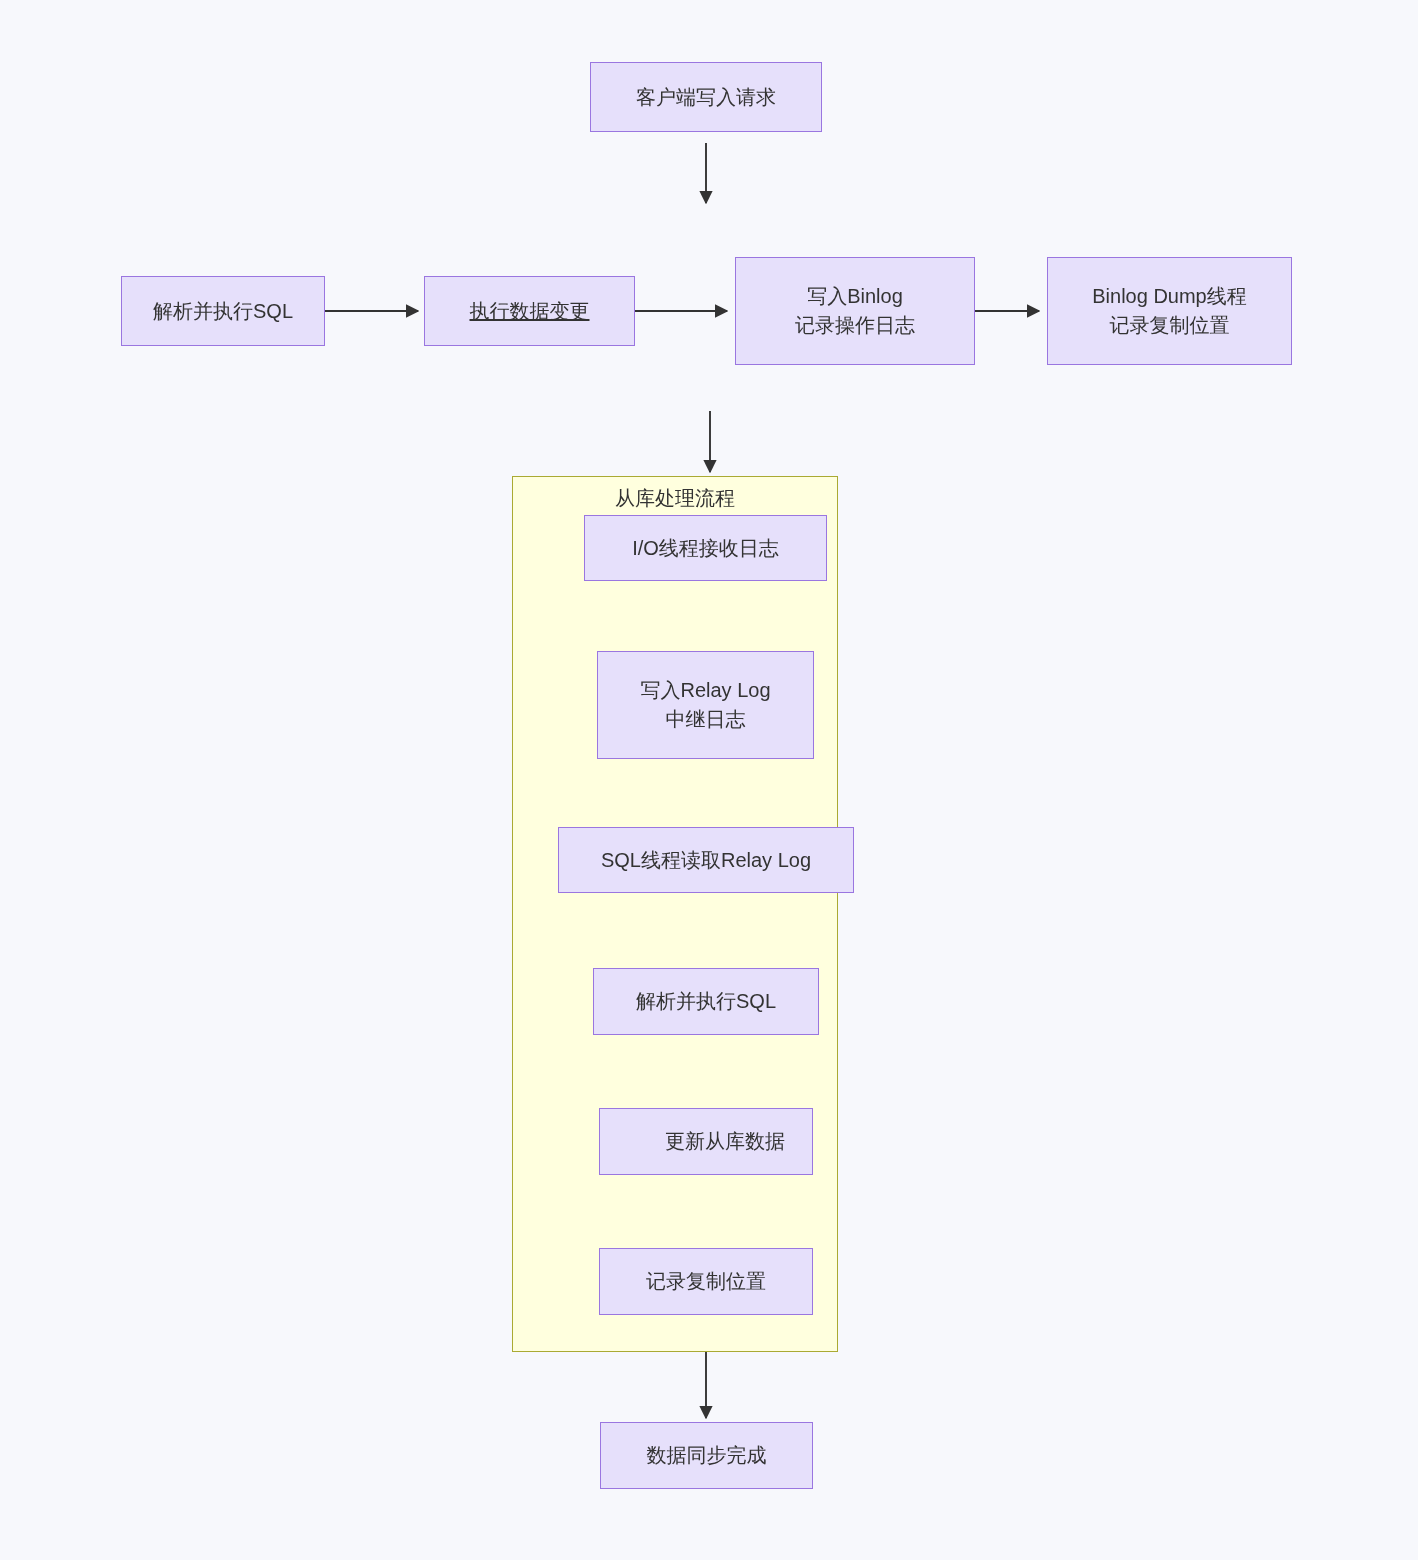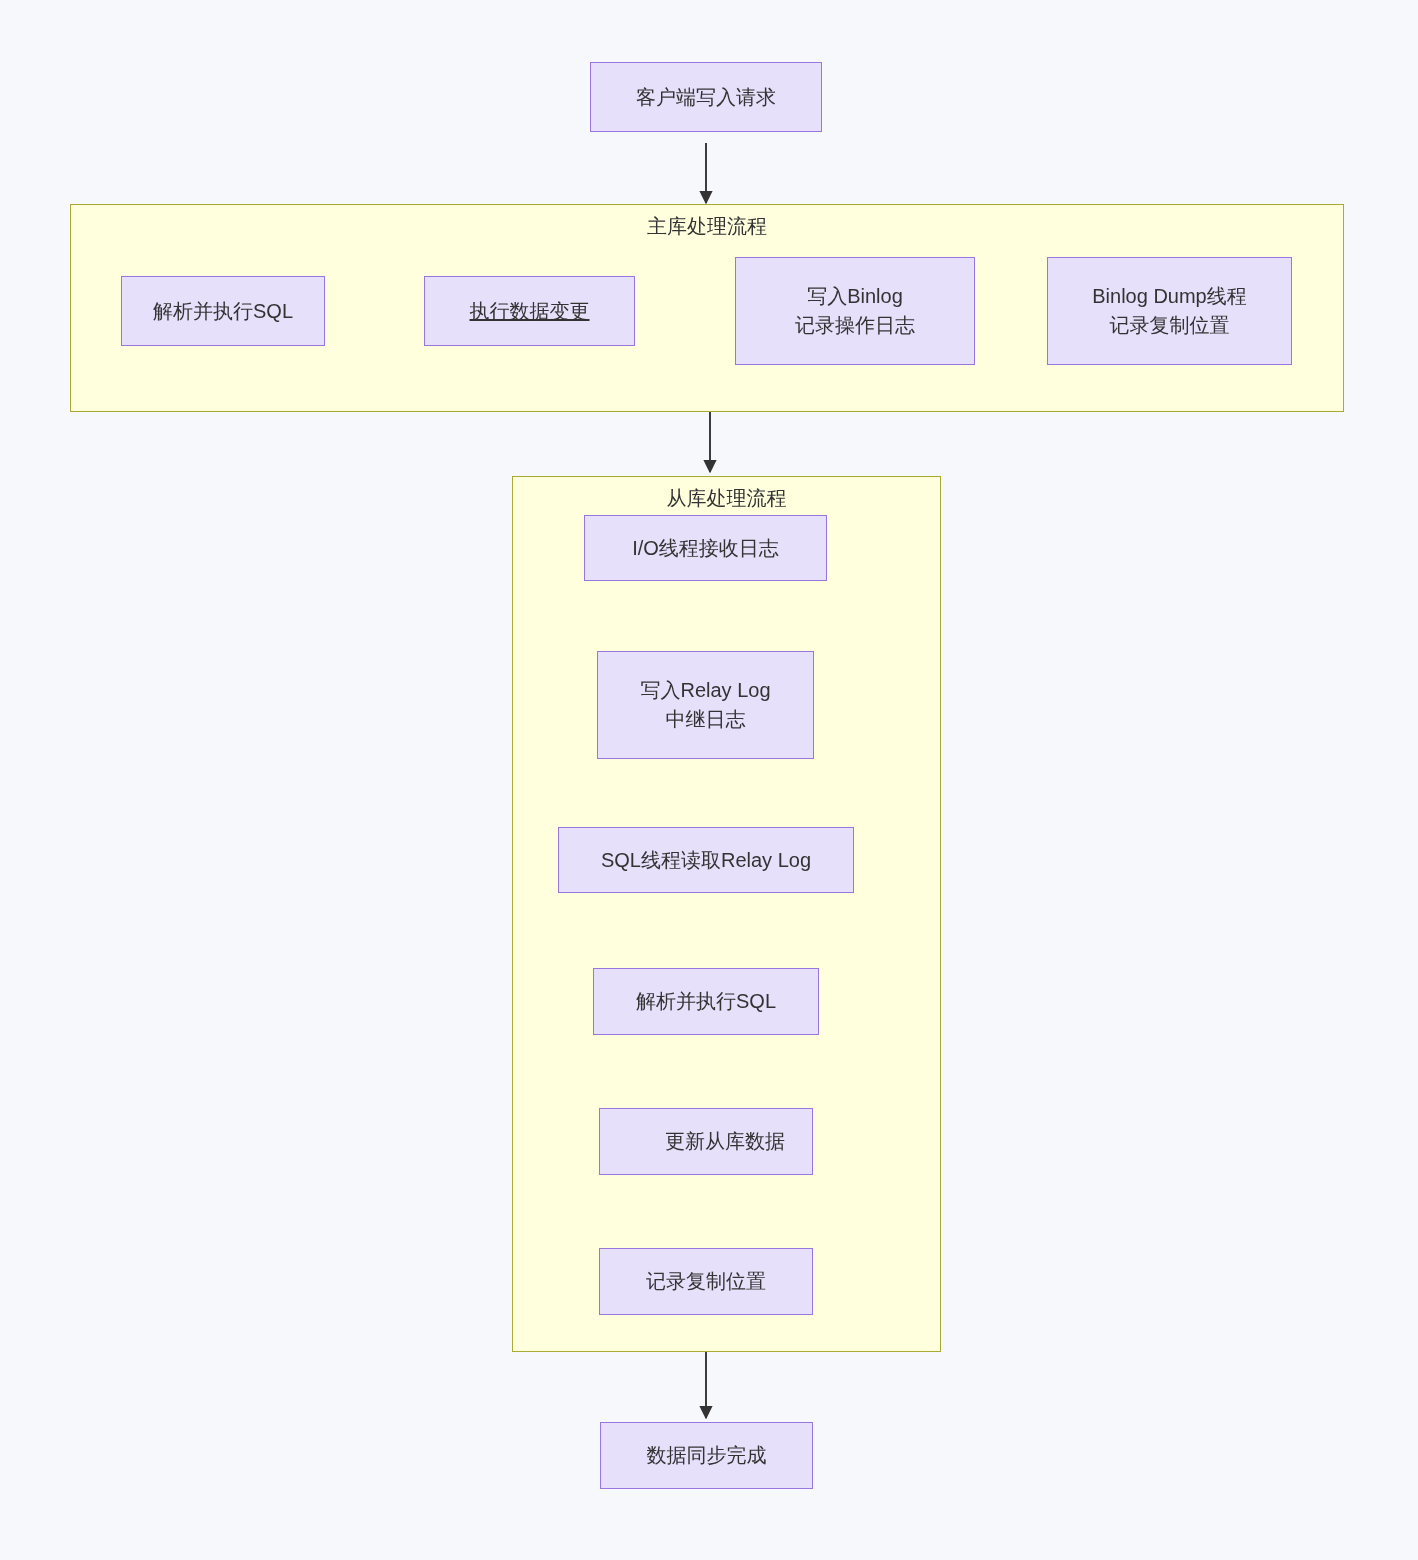--- a/index.html
+++ b/index.html
@@ -84,43 +84,40 @@
       <path d="M 706 1035 L 706 1104"></path>
       <path d="M 706 1175 L 706 1244"></path>
       <path d="M 706 1315 L 706 1418"></path>
     </g>
   </svg>
 
   <div class="node" style="left:590px; top:62px; width:232px; height:70px;">
     <span class="nlabel">客户端写入请求</span>
   </div>
 
-  <div class="subgraph" style="left:70px; top:204px; width:1274px; height:208px;">
-    <div class="subgraph-label">主库处理流程</div>
-  </div>
 
   <div class="node" style="left:121px; top:276px; width:204px; height:70px;">
     <span class="nlabel">解析并执行SQL</span>
   </div>
 
   <div class="node" style="left:424px; top:276px; width:211px; height:70px;text-decoration:underline;">
     <span class="nlabel">执行数据变更</span>
   </div>
 
   <div class="node" style="left:735px; top:257px; width:240px; height:108px;">
     <span class="nlabel">写入Binlog
 记录操作日志</span>
   </div>
 
   <div class="node" style="left:1047px; top:257px; width:245px; height:108px;">
     <span class="nlabel">Binlog Dump线程
 记录复制位置</span>
   </div>
 
-  <div class="subgraph" style="left:512px; top:476px; width:429px; height:876px;">
+  <div class="subgraph" style="left:512px; top:476px; width:326px; height:876px;">
     <div class="subgraph-label">从库处理流程</div>
   </div>
 
   <div class="node" style="left:584px; top:515px; width:243px; height:66px;">
     <span class="nlabel">I/O线程接收日志</span>
   </div>
 
   <div class="node" style="left:558px; top:827px; width:296px; height:66px;">
     <span class="nlabel">SQL线程读取Relay Log</span>
   </div>

